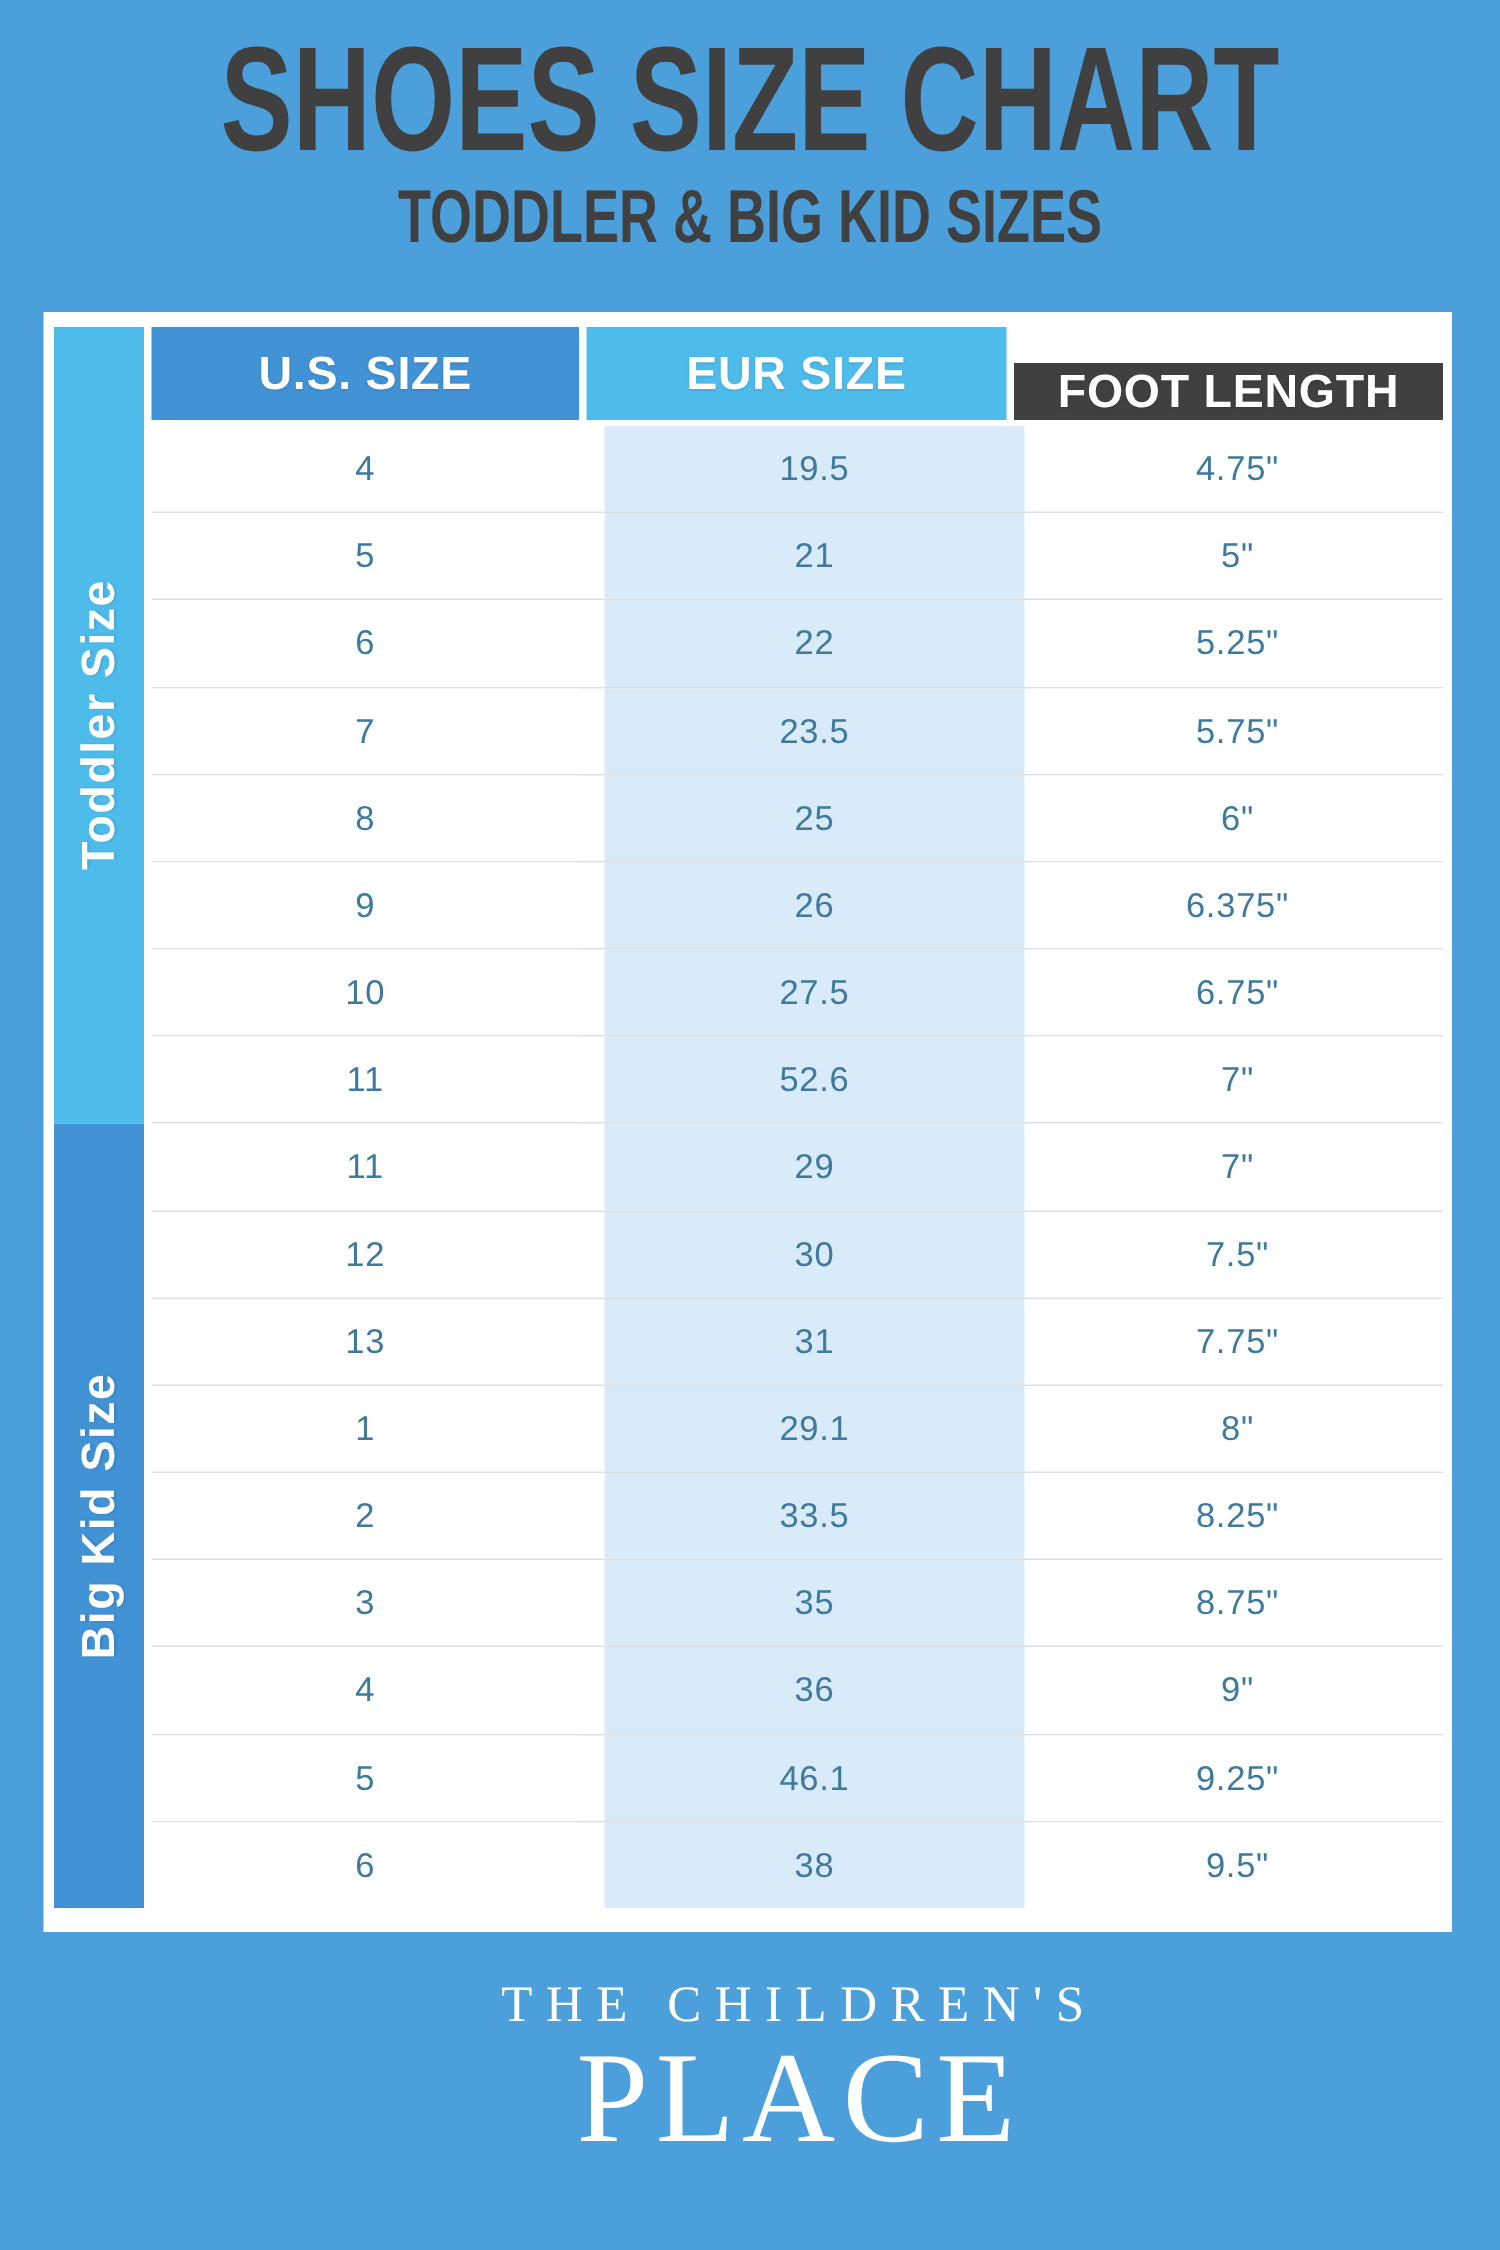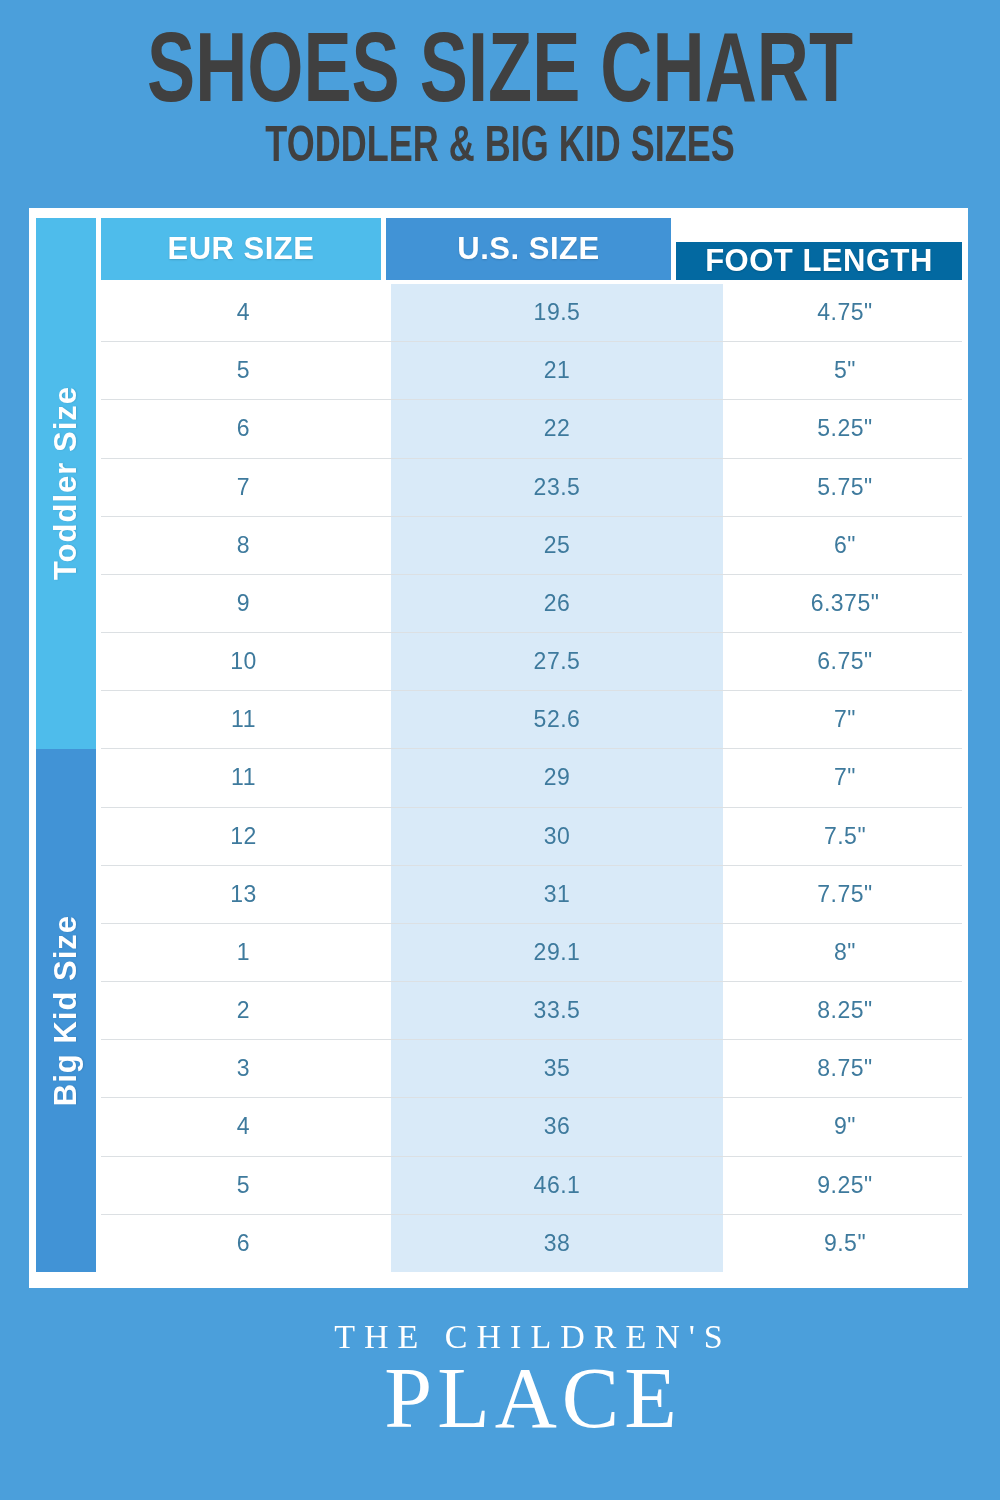--- a/index.html
+++ b/index.html
@@ -90,21 +90,21 @@
     justify-content: center;
     color: #ffffff;
     font-weight: bold;
     font-size: 31px;
     letter-spacing: 0.5px;
     text-shadow: 0 1px 2px rgba(0,0,0,0.15);
     transform: none;
   }
   .hcell.c-us   { width: 285px; background: #4193D6; }
   .hcell.c-eur  { width: 280px; background: #4EBCEB; }
-  .hcell.c-foot { flex: 1;      background: #0369a1; margin-top: 24px; }
+  .hcell.c-foot { flex: 1;      background: #404040; margin-top: 24px; }
 
   .tbody {
     margin-top: 4px;
     flex: 1;
     display: flex;
     flex-direction: column;
   }
   .trow {
     flex: 1;
     display: flex;
@@ -113,21 +113,21 @@
   .trow + .trow { border-top: 1px solid #DCE0E3; }
   .cell {
     display: flex;
     align-items: center;
     justify-content: center;
     font-size: 23px;
     color: #3E7A9D;
     letter-spacing: 0.5px;
   }
   .cell.c-us   { width: 285px; background: #ffffff; }
-  .cell.c-eur  { width: 332px; background: #D9EAF8; }
+  .cell.c-eur  { width: 280px; background: #D9EAF8; margin-left: 12px; }
   .cell.c-foot { flex: 1;      background: #ffffff; }
 
   
   .logo {
     position: absolute;
     top: 1318px; left: 0;
     width: 100%;
     text-align: center;
     color: #ffffff;
     font-family: "Liberation Serif", serif;
@@ -160,22 +160,22 @@
       <span class="vlabel">Toddler Size</span>
     </div>
     <div class="strip-seg strip-bigkid">
       <span class="vlabel">Big Kid Size</span>
     </div>
   </div>
 
   <div class="data-col">
 
     <div class="header-row">
+      <div class="hcell c-us">U.S. SIZE</div>
       <div class="hcell c-eur">EUR SIZE</div>
-      <div class="hcell c-us">U.S. SIZE</div>
       <div class="hcell c-foot">FOOT LENGTH</div>
     </div>
 
     <div class="tbody">
 
       <div class="trow">
         <div class="cell c-us">4</div>
         <div class="cell c-eur">19.5</div>
         <div class="cell c-foot">4.75"</div>
       </div>

